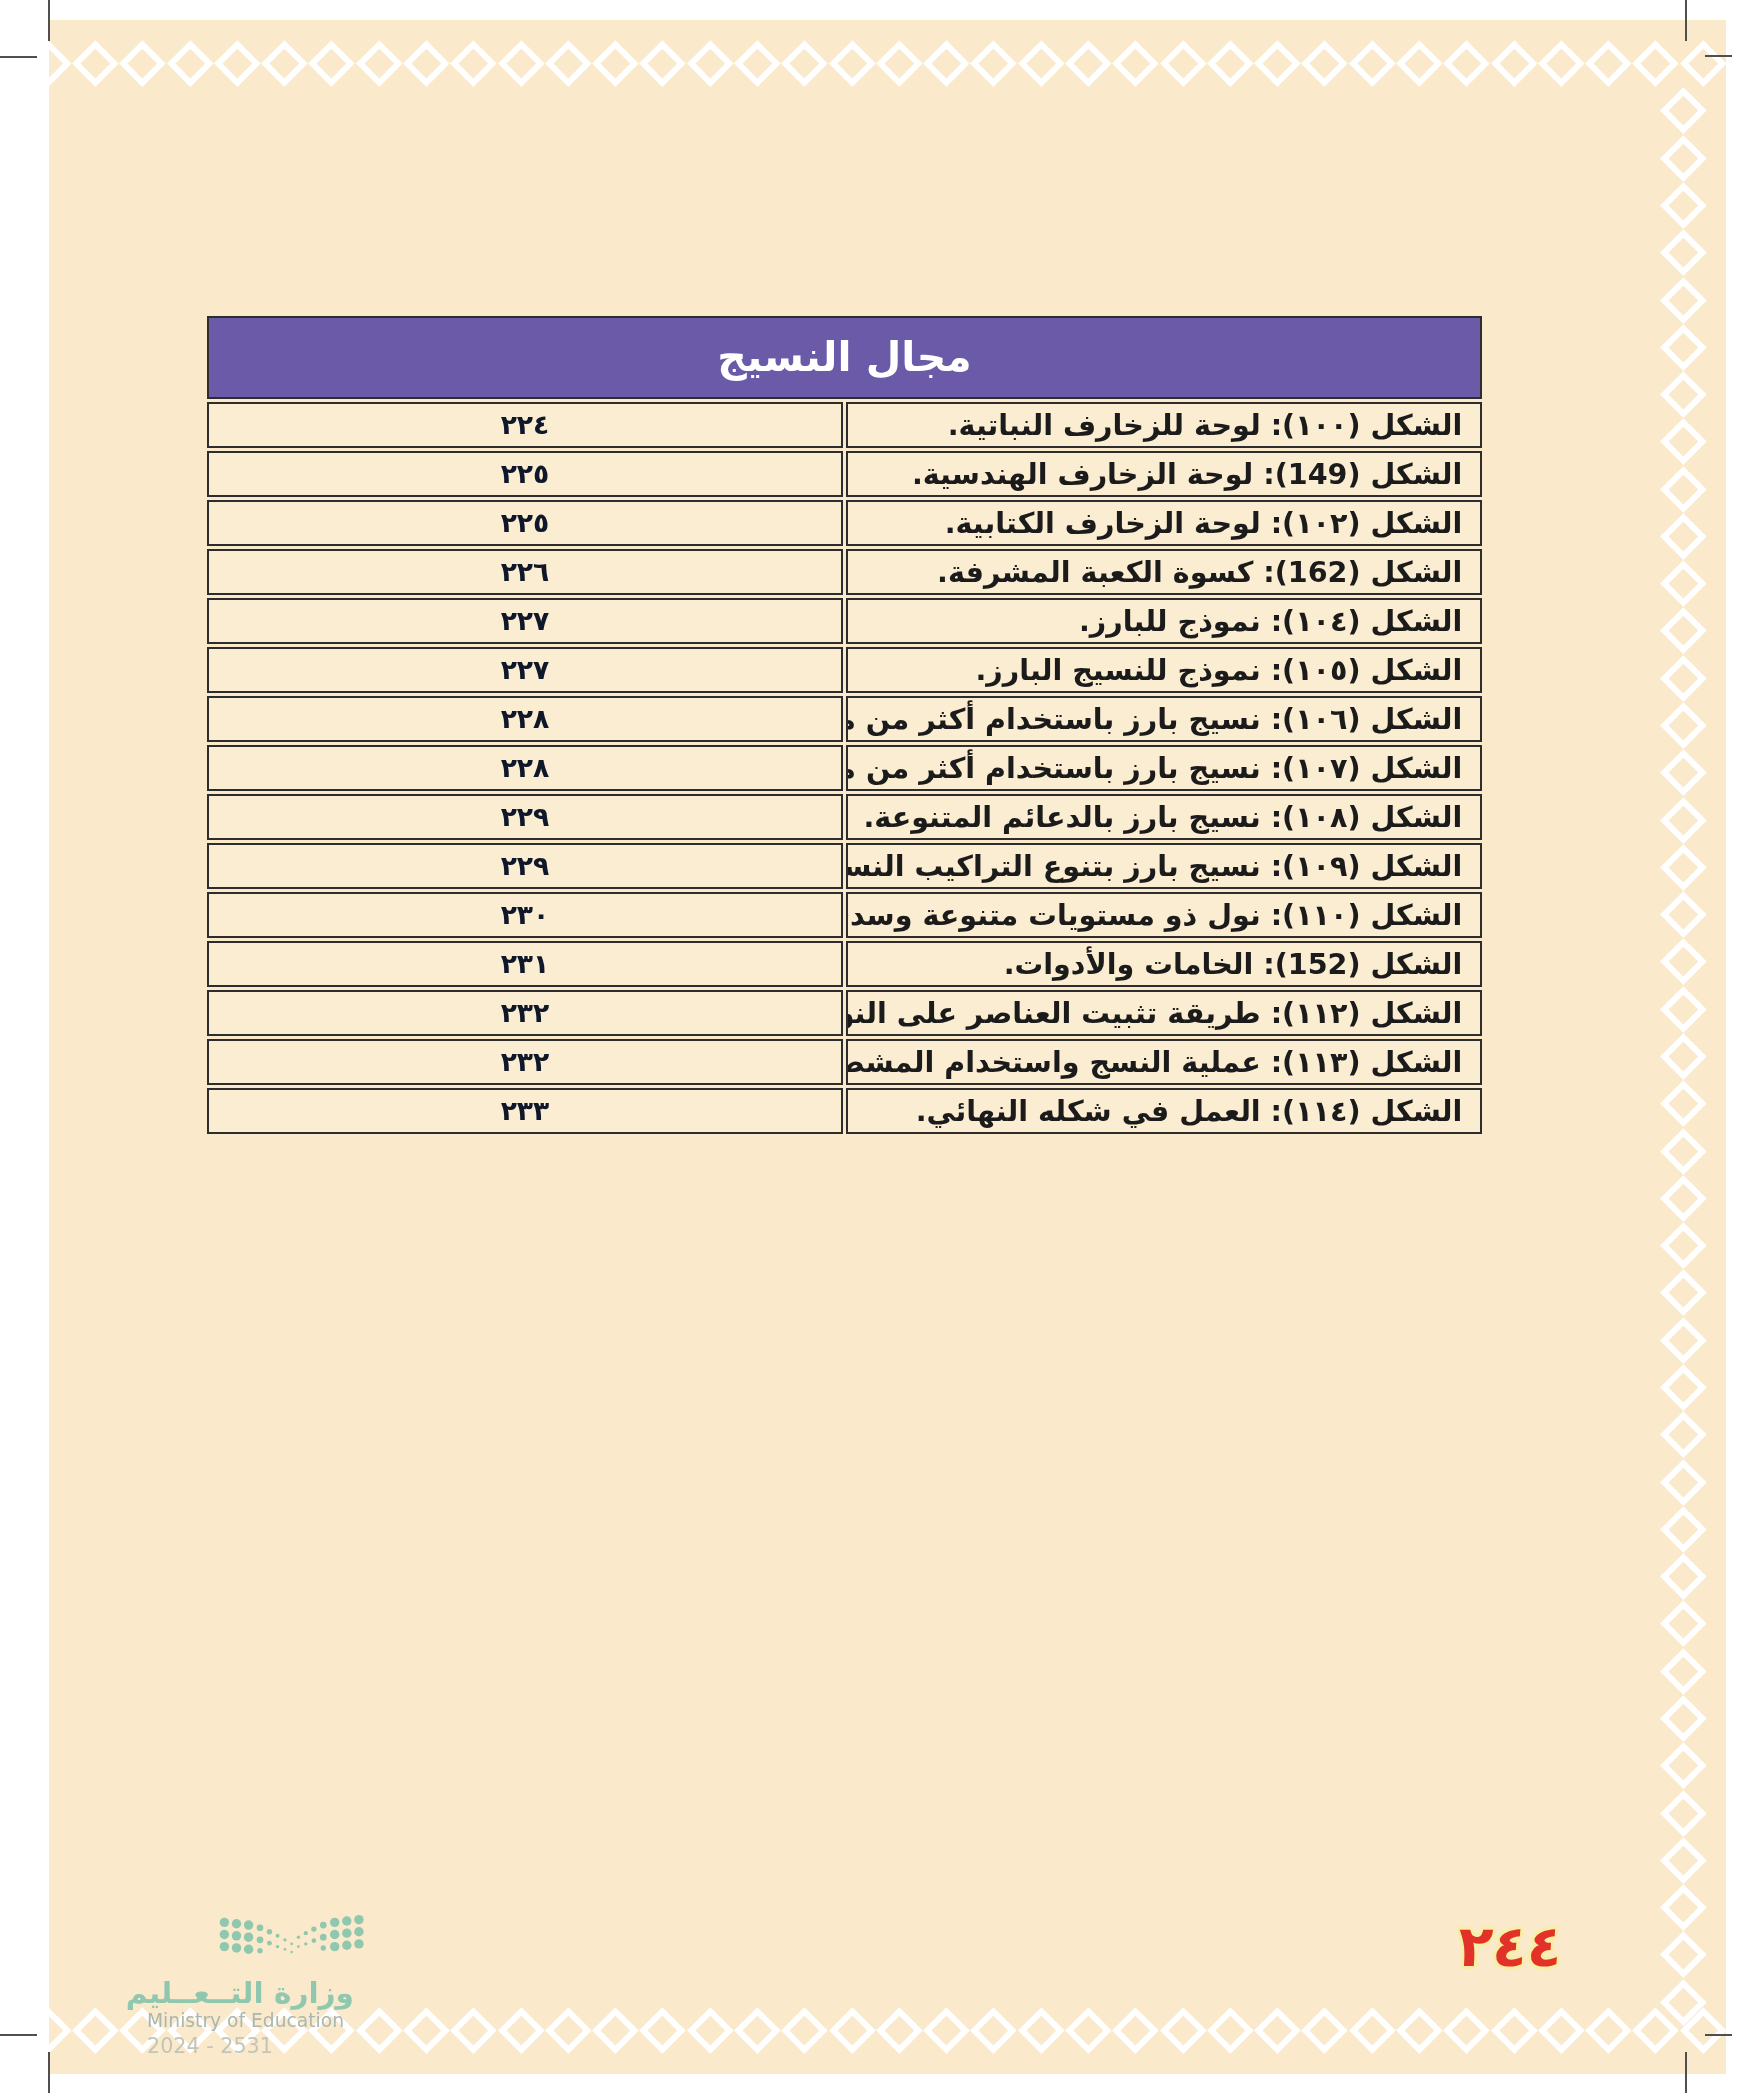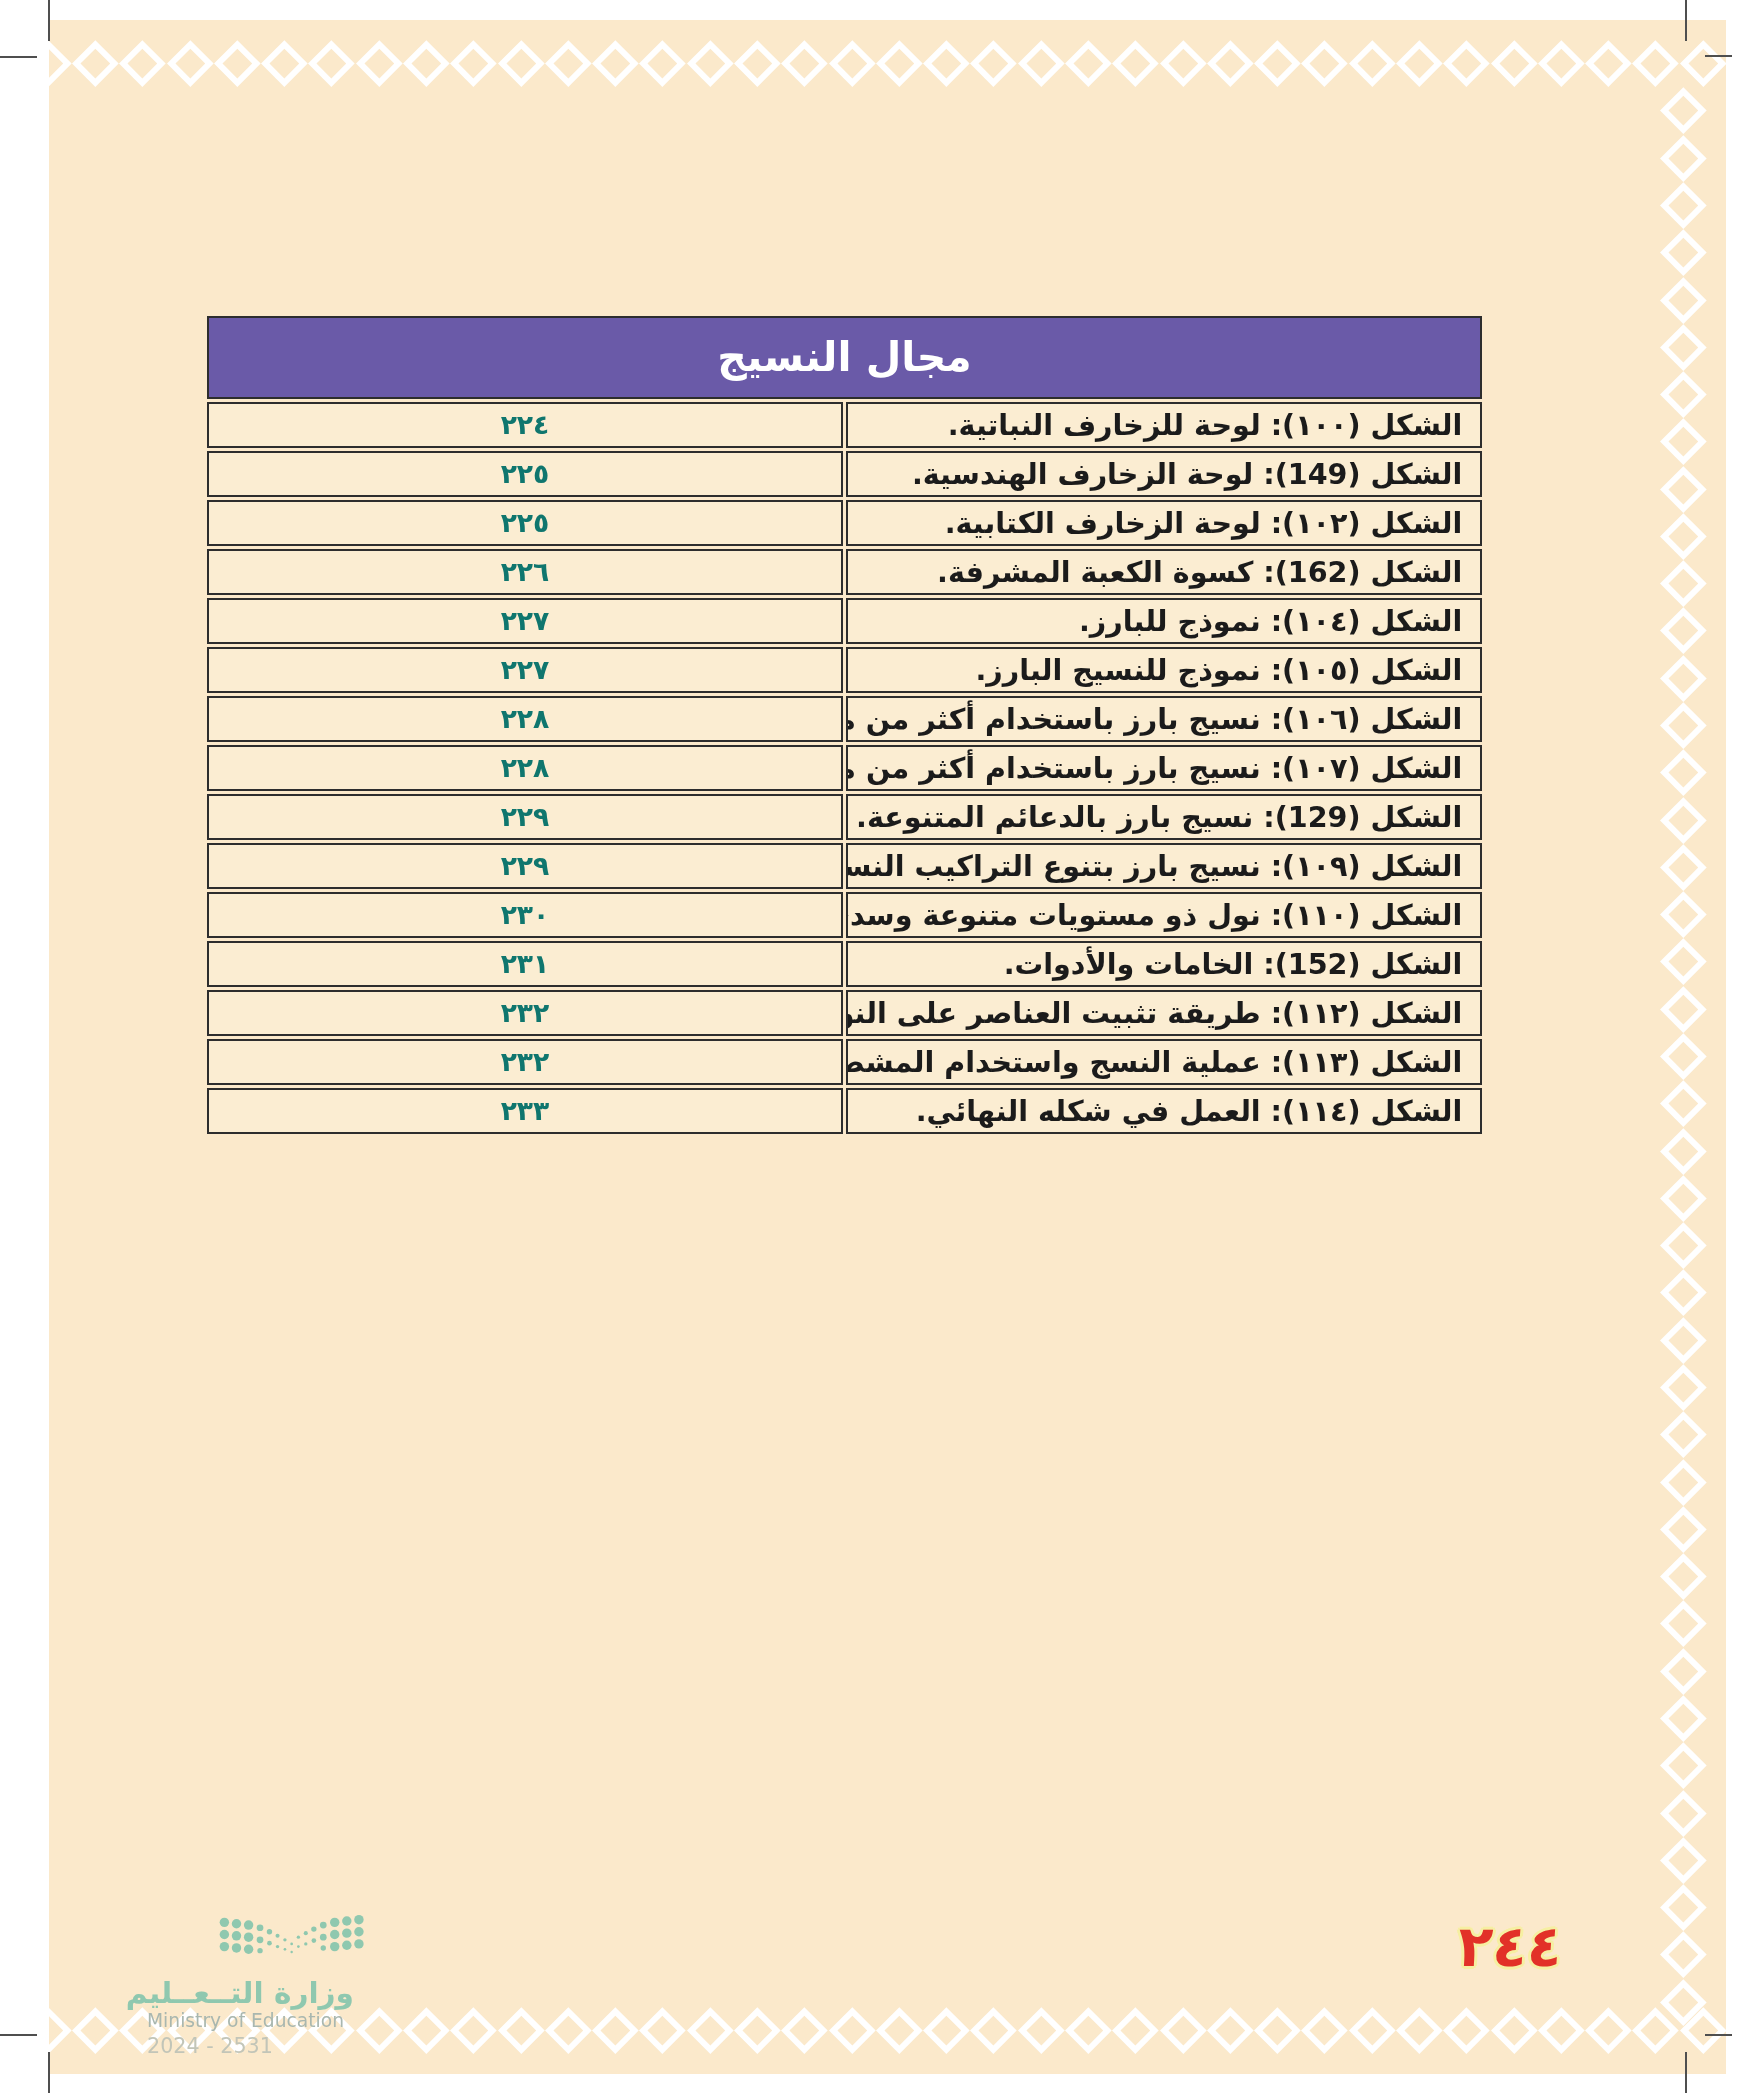--- a/index.html
+++ b/index.html
@@ -29,21 +29,21 @@
     background:#6A5AA8;border:2px solid #2d2d2d;height:77px;
     color:#ffffff;font-size:41px;font-weight:bold;text-align:center;
     letter-spacing:1px;
   }
   td{border:2px solid #2d2d2d;background:#FBEDD2;box-sizing:border-box;}
   td.caption{
     font-size:28.6px;font-weight:bold;color:#1b1b1b;text-align:right;
     padding:0 17.7px;height:46px;white-space:nowrap;overflow:hidden;
   }
   td.pagenum{
-    width:175px;font-size:26.6px;font-weight:bold;text-align:center;color:#0f766e;
+    width:175px;font-size:26.6px;font-weight:bold;text-align:center;color:#0f172a;
   }
   
   .moe{position:absolute;left:49px;top:1872px;width:296px;color:#8FC8AF;}
   .moe-mark{position:absolute;left:121px;top:20.7px;}
   .moe-ar{
     position:absolute;left:49px;top:84px;width:207px;
     font-size:29.6px;font-weight:bold;color:#8FC8AF;direction:rtl;text-align:center;
     white-space:nowrap;
   }
   .moe-en{
@@ -220,21 +220,21 @@
           </tr>
           <tr>
             <td class="caption">الشكل (١٠٦): نسيج بارز باستخدام أكثر من مستوى بسدى منفصلة.</td>
             <td class="pagenum">٢٢٨</td>
           </tr>
           <tr>
             <td class="caption">الشكل (١٠٧): نسيج بارز باستخدام أكثر من مستوى بسدى واحدة واحدة.</td>
             <td class="pagenum">٢٢٨</td>
           </tr>
           <tr>
-            <td class="caption">الشكل (129): نسيج بارز بالدعائم المتنوعة.</td>
+            <td class="caption">الشكل (١٠٨): نسيج بارز بالدعائم المتنوعة.</td>
             <td class="pagenum">٢٢٩</td>
           </tr>
           <tr>
             <td class="caption">الشكل (١٠٩): نسيج بارز بتنوع التراكيب النسجية.</td>
             <td class="pagenum">٢٢٩</td>
           </tr>
           <tr>
             <td class="caption">الشكل (١١٠): نول ذو مستويات متنوعة وسدى واحدة.</td>
             <td class="pagenum">٢٣٠</td>
           </tr>

